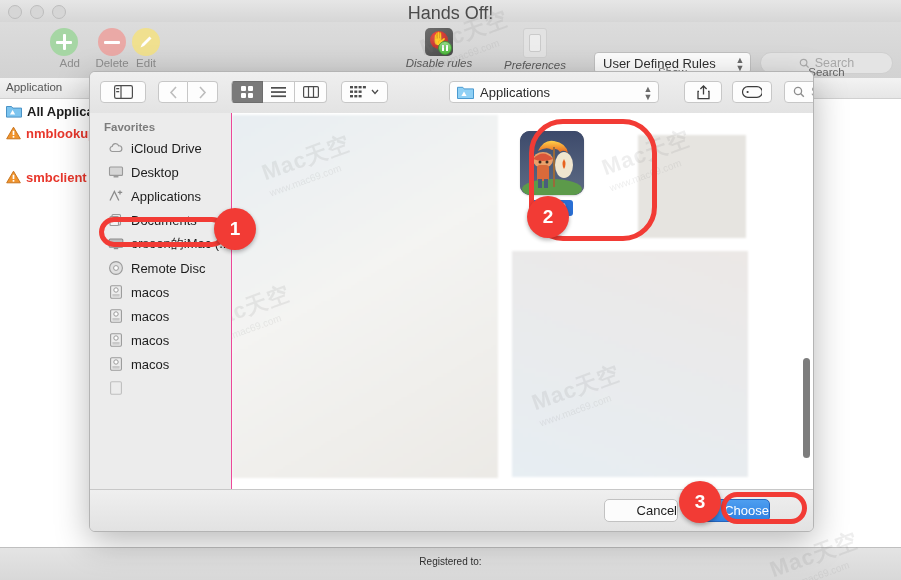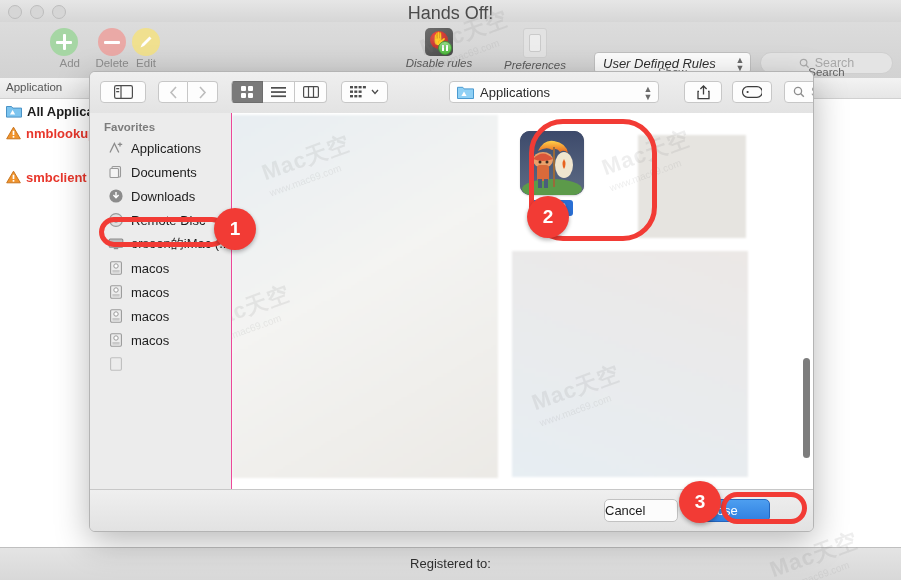--- a/index.html
+++ b/index.html
@@ -101,21 +101,21 @@
   .row-label.red{color:#e8362b;}
   .row-label.black{color:#1d1d1d;}
   .mini-folder{width:16px;height:14px;flex:none;position:relative;}
   .warn-tri{width:15px;height:14px;flex:none;}
 
   #registered-bar{
     position:absolute;left:0;bottom:0;width:901px;height:32px;
     background:linear-gradient(#e4e4e4,#d8d8d8);border-top:1px solid #bfbfbf;
   }
   #registered-bar span{
-    position:absolute;left:0;top:8px;width:901px;text-align:center;font-size:13px;color:#303030;
+    position:absolute;left:0;top:8px;width:901px;text-align:center;font-size:10px;color:#303030;
   }
 
   
   #finder-sheet{
     position:absolute;left:89px;top:71px;width:723px;height:459px;
     background:#ececec;border:1px solid #b4b4b4;border-radius:6px;
     box-shadow:0 10px 34px rgba(0,0,0,.28);overflow:hidden;
   }
   #finder-toolbar{
     position:absolute;left:0;top:0;width:723px;height:41px;
@@ -168,21 +168,21 @@
   }
 
   #v-scroll{position:absolute;right:3px;top:245px;width:7px;height:100px;border-radius:4px;background:#7d7d7d;}
 
   #finder-footer{
     position:absolute;left:0;bottom:0;width:723px;height:41px;
     background:linear-gradient(#efefef,#e2e2e2);border-top:1px solid #c8c8c8;
   }
   .sheet-btn{
     position:absolute;top:9px;height:23px;border-radius:5px;font-size:13px;
-    display:flex;align-items:center;justify-content:flex-start;box-sizing:border-box;
+    display:flex;align-items:center;justify-content:flex-end;box-sizing:border-box;
   }
   #cancel-btn{right:135px;width:74px;background:#fcfcfc;border:1px solid #c2c2c2;color:#1d1d1d;}
   #choose-btn{right:43px;width:78px;background:linear-gradient(#4d9ef0,#2f7fe0);border:1px solid #2566bd;color:#fff;}
 
   
   .hl-ring{position:absolute;border:5px solid #f23b35;border-radius:26px;box-sizing:border-box;}
   .hl-ring.soft{border-radius:34px;}
   .badge{
     position:absolute;border-radius:50%;background:#f23b35;color:#fff;
     font-size:19px;font-weight:700;display:flex;align-items:center;justify-content:center;
@@ -245,21 +245,21 @@
       </div>
       <div class="tb-label dark">Disable rules</div>
     </div>
 
     <div class="tb-item" style="left:503px;top:6px;width:64px;">
       <div class="pref-icon"></div>
       <div class="tb-label dark">Preferences</div>
     </div>
 
     <div style="position:absolute;left:594px;top:0;width:157px;height:56px;">
-      <div class="popup-btn" style="left:0;top:30px;width:157px;font-style:italic;">
+      <div class="popup-btn" style="left:0;top:30px;width:157px;">
         <span>User Defined Rules</span>
         <span class="stepper">▲<br>▼</span>
       </div>
       <div class="group-label" style="top:44px;">Show</div>
     </div>
 
     <div style="position:absolute;left:760px;top:0;width:133px;height:56px;">
       <div class="search-field" style="left:0;top:30px;width:133px;">
         <div class="search-inner">
           <svg width="11" height="11" viewBox="0 0 12 12">
@@ -417,62 +417,68 @@
       <span class="ph">Search</span>
     </div>
   </div>
 
   <div id="finder-body">
 
     <div id="finder-sidebar">
       <div class="sb-group">Favorites</div>
 
 
-
+      <div class="sb-item">
+        <svg class="sb-ico" viewBox="0 0 16 16">
+          <path d="M4 11.5 a2.6 2.6 0 0 1 0.2 -5.1 a3.4 3.4 0 0 1 6.5 -0.6 a2.8 2.8 0 0 1 0.6 5.7 Z" fill="none" stroke="#9a9a9a" stroke-width="1.2"></path>
+        </svg>
+        <span>iCloud Drive</span>
+      </div>
+
+      <div class="sb-item">
+        <svg class="sb-ico" viewBox="0 0 16 16">
+          <rect x="1.5" y="3" width="13" height="8.4" rx="1" fill="#d6d6d6" stroke="#9a9a9a" stroke-width="1.1"></rect>
+          <rect x="5.6" y="12" width="4.8" height="1.5" fill="#9a9a9a"></rect>
+        </svg>
+        <span>Desktop</span>
+      </div>
 
       <div class="sb-item">
         <svg class="sb-ico" viewBox="0 0 16 16">
           <path d="M2 12.5 L6.4 3.5 L10.8 12.5" fill="none" stroke="#8c8c8c" stroke-width="1.3"></path>
           <line x1="9.8" y1="4.4" x2="14.2" y2="4.4" stroke="#8c8c8c" stroke-width="1.3"></line>
           <line x1="12" y1="2.6" x2="12" y2="6.4" stroke="#8c8c8c" stroke-width="1.3"></line>
         </svg>
         <span>Applications</span>
       </div>
 
       <div class="sb-item">
         <svg class="sb-ico" viewBox="0 0 16 16">
           <rect x="4" y="2.5" width="8.5" height="10.5" rx="1" fill="#e8e8e8" stroke="#9a9a9a" stroke-width="1.1"></rect>
           <rect x="2" y="4.5" width="8.5" height="9" rx="1" fill="#f4f4f4" stroke="#9a9a9a" stroke-width="1.1"></rect>
         </svg>
         <span>Documents</span>
       </div>
 
-      <div class="sb-item">
-        <svg class="sb-ico" viewBox="0 0 16 16">
-          <circle cx="8" cy="8" r="6.6" fill="#8c8c8c"></circle>
-          <path d="M8 4 v5.2 M5.4 7 L8 9.8 L10.6 7" fill="none" stroke="#fff" stroke-width="1.4"></path>
-        </svg>
-        <span>Downloads</span>
-      </div>
-
+
+
+      <div class="sb-item">
+        <svg class="sb-ico" viewBox="0 0 16 16">
+          <rect x="1.2" y="3" width="13.6" height="8.2" rx="1" fill="#bdbdbd" stroke="#8c8c8c" stroke-width="1.1"></rect>
+          <rect x="5.8" y="11.8" width="4.4" height="1.4" fill="#8c8c8c"></rect>
+        </svg>
+        <span>orsoon的iMac (...</span>
+      </div>
 
       <div class="sb-item">
         <svg class="sb-ico" viewBox="0 0 16 16">
           <circle cx="8" cy="8" r="6.4" fill="#e0e0e0" stroke="#9a9a9a" stroke-width="1.1"></circle>
           <circle cx="8" cy="8" r="2.4" fill="#fff" stroke="#9a9a9a" stroke-width="1"></circle>
         </svg>
         <span>Remote Disc</span>
-      </div>
-
-      <div class="sb-item">
-        <svg class="sb-ico" viewBox="0 0 16 16">
-          <rect x="1.2" y="3" width="13.6" height="8.2" rx="1" fill="#bdbdbd" stroke="#8c8c8c" stroke-width="1.1"></rect>
-          <rect x="5.8" y="11.8" width="4.4" height="1.4" fill="#8c8c8c"></rect>
-        </svg>
-        <span>orsoon的iMac (...</span>
       </div>
 
       <div class="sb-item">
         <svg class="sb-ico" viewBox="0 0 16 16">
           <rect x="2.6" y="1.8" width="10.8" height="12.4" rx="1.2" fill="#ededed" stroke="#9a9a9a" stroke-width="1.1"></rect>
           <circle cx="8" cy="6" r="2.2" fill="#fff" stroke="#9a9a9a" stroke-width="1"></circle>
           <rect x="4.4" y="10" width="7.2" height="2.6" fill="#c9c9c9"></rect>
         </svg>
         <span>macos</span>
       </div>

